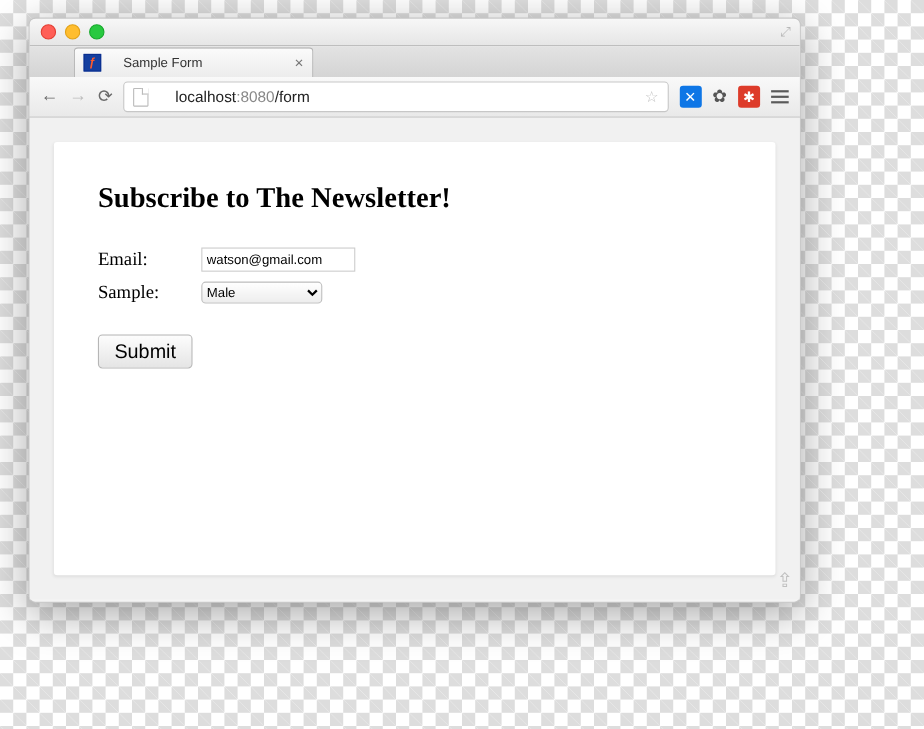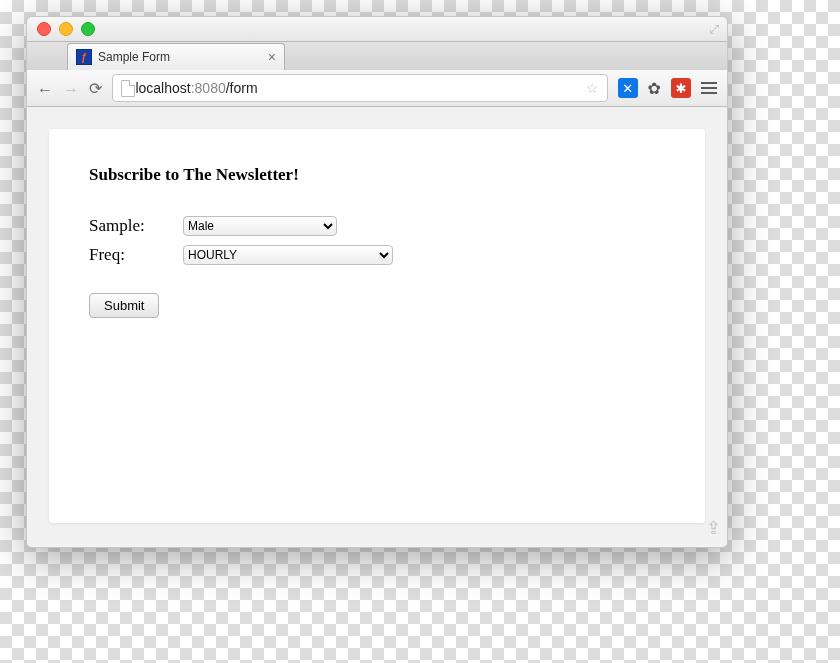--- a/index.html
+++ b/index.html
@@ -35,37 +35,37 @@
   .grn{background:#28c940;border:1px solid #17a92c;}
   .expand{margin-left:auto;margin-right:8px;color:#b6b6b6;font-size:12px;}
 
   
   .tabstrip{height:28px;background:linear-gradient(#e3e3e3,#d4d4d4);display:flex;align-items:flex-end;padding-left:40px;}
   .tab{
     height:26px;width:200px;
     background:linear-gradient(#fbfbfb,#ececec);
     border:1px solid #b0b0b0;border-bottom:none;
     border-radius:4px 4px 0 0;
-    display:flex;align-items:center;gap:6px;
+    display:flex;align-items:center;gap:20px;
     padding:0 8px;
     font-size:12px;color:#333;
   }
   .favicon{width:14px;height:14px;border:1px solid #0b2f8f;background:#143fa0;position:relative;}
   .favicon::after{content:"ƒ";position:absolute;inset:0;display:flex;align-items:center;justify-content:center;color:#ff5a2b;font-weight:bold;font-size:11px;}
   .tab-close{margin-left:auto;color:#777;font-size:14px;}
 
   
   .toolbar{
     height:36px;background:linear-gradient(#f9f9f9,#e9e9e9);
     border-bottom:1px solid #bcbcbc;
     display:flex;align-items:center;gap:10px;padding:0 10px;
   }
   .nav-ico{color:#6a6a6a;font-size:16px;}
   .addr{
-    flex:1;display:flex;align-items:center;gap:0;
+    flex:1;display:flex;align-items:center;gap:24px;
     height:26px;border:1px solid #c7c7c7;border-radius:4px;
     background:#fff;padding:0 8px;font-size:14px;color:#222;
   }
   .file-ico{width:12px;height:15px;border:1px solid #bbb;border-radius:1px;position:relative;}
   .file-ico::after{content:"";position:absolute;top:-1px;right:-1px;width:5px;height:5px;background:#fff;border-left:1px solid #bbb;border-bottom:1px solid #bbb;}
   .addr .host{color:#222;}
   .addr .port{color:#888;}
   .star{margin-left:auto;color:#bfbfbf;}
   .ext-ico{width:20px;height:20px;border-radius:3px;display:flex;align-items:center;justify-content:center;font-size:13px;color:#fff;}
   .ext-blue{background:#0e76e6;}
@@ -75,39 +75,39 @@
   .burger span{width:16px;height:2px;background:#5a5a5a;}
 
   
   .viewport{height:438px;background:#f1f1f1;padding:22px;box-sizing:border-box;position:relative;}
   .page{
     background:#fff;height:100%;border-radius:3px;
     box-shadow:0 1px 3px rgba(0,0,0,.08);
     padding:36px 40px;box-sizing:border-box;
     font-family:"Times New Roman",serif;color:#000;
   }
-  h1{margin:0 0 26px 0;font-size:17px;font-weight:bold;}
+  h1{margin:0 0 26px 0;font-size:26px;font-weight:bold;}
   table.form{border-collapse:collapse;}
   table.form td{padding:4px 0;vertical-align:middle;font-size:17px;}
   table.form td.lbl{width:94px;}
   input[type=text]{
     font-family:Arial,sans-serif;font-size:12px;
     height:18px;width:130px;border:1px solid #ccc;padding:1px 4px;
   }
   select.sel{
     font-family:Arial,sans-serif;font-size:12px;
-    height:20px;width:154px;
+    height:20px;width:110px;
     background:linear-gradient(#fff,#ededed);
     border:1px solid #bfbfbf;border-radius:4px;
   }
   select.sel.wide{width:210px;}
   input[type=checkbox]{accent-color:#2b6cd4;}
   button.submit{
     margin-top:24px;
-    font-family:Arial,sans-serif;font-size:13px;
+    font-family:Arial,sans-serif;font-size:18px;
     padding:4px 14px;
     border:1px solid #b6b6b6;border-radius:4px;
     background:linear-gradient(#fdfdfd,#e5e5e5);
     cursor:pointer;
   }
   .share{
     position:absolute;right:6px;bottom:6px;color:#c0c0c0;font-size:18px;
   }
 </style>
 </head>
@@ -154,32 +154,28 @@
   </div>
 
   <div class="viewport">
     <div class="page">
 
       <h1>Subscribe to The Newsletter!</h1>
 
       <table class="form">
         <tbody>
         <tr>
+          <td class="lbl">Email:</td>
+          <td><input type="text" value="watson@gmail.com" style=""></td>
+        </tr>
+        <tr>
           <td class="lbl">Sample:</td>
           <td>
             <select class="sel">
               <option>Male</option>
-            </select>
-          </td>
-        </tr>
-        <tr>
-          <td class="lbl">Freq:</td>
-          <td>
-            <select class="sel wide">
-              <option>HOURLY</option>
             </select>
           </td>
         </tr>
       </tbody>
         </table>
 
       <button class="submit">Submit</button>
     </div>
     <span class="share">⇪</span>
   </div>

